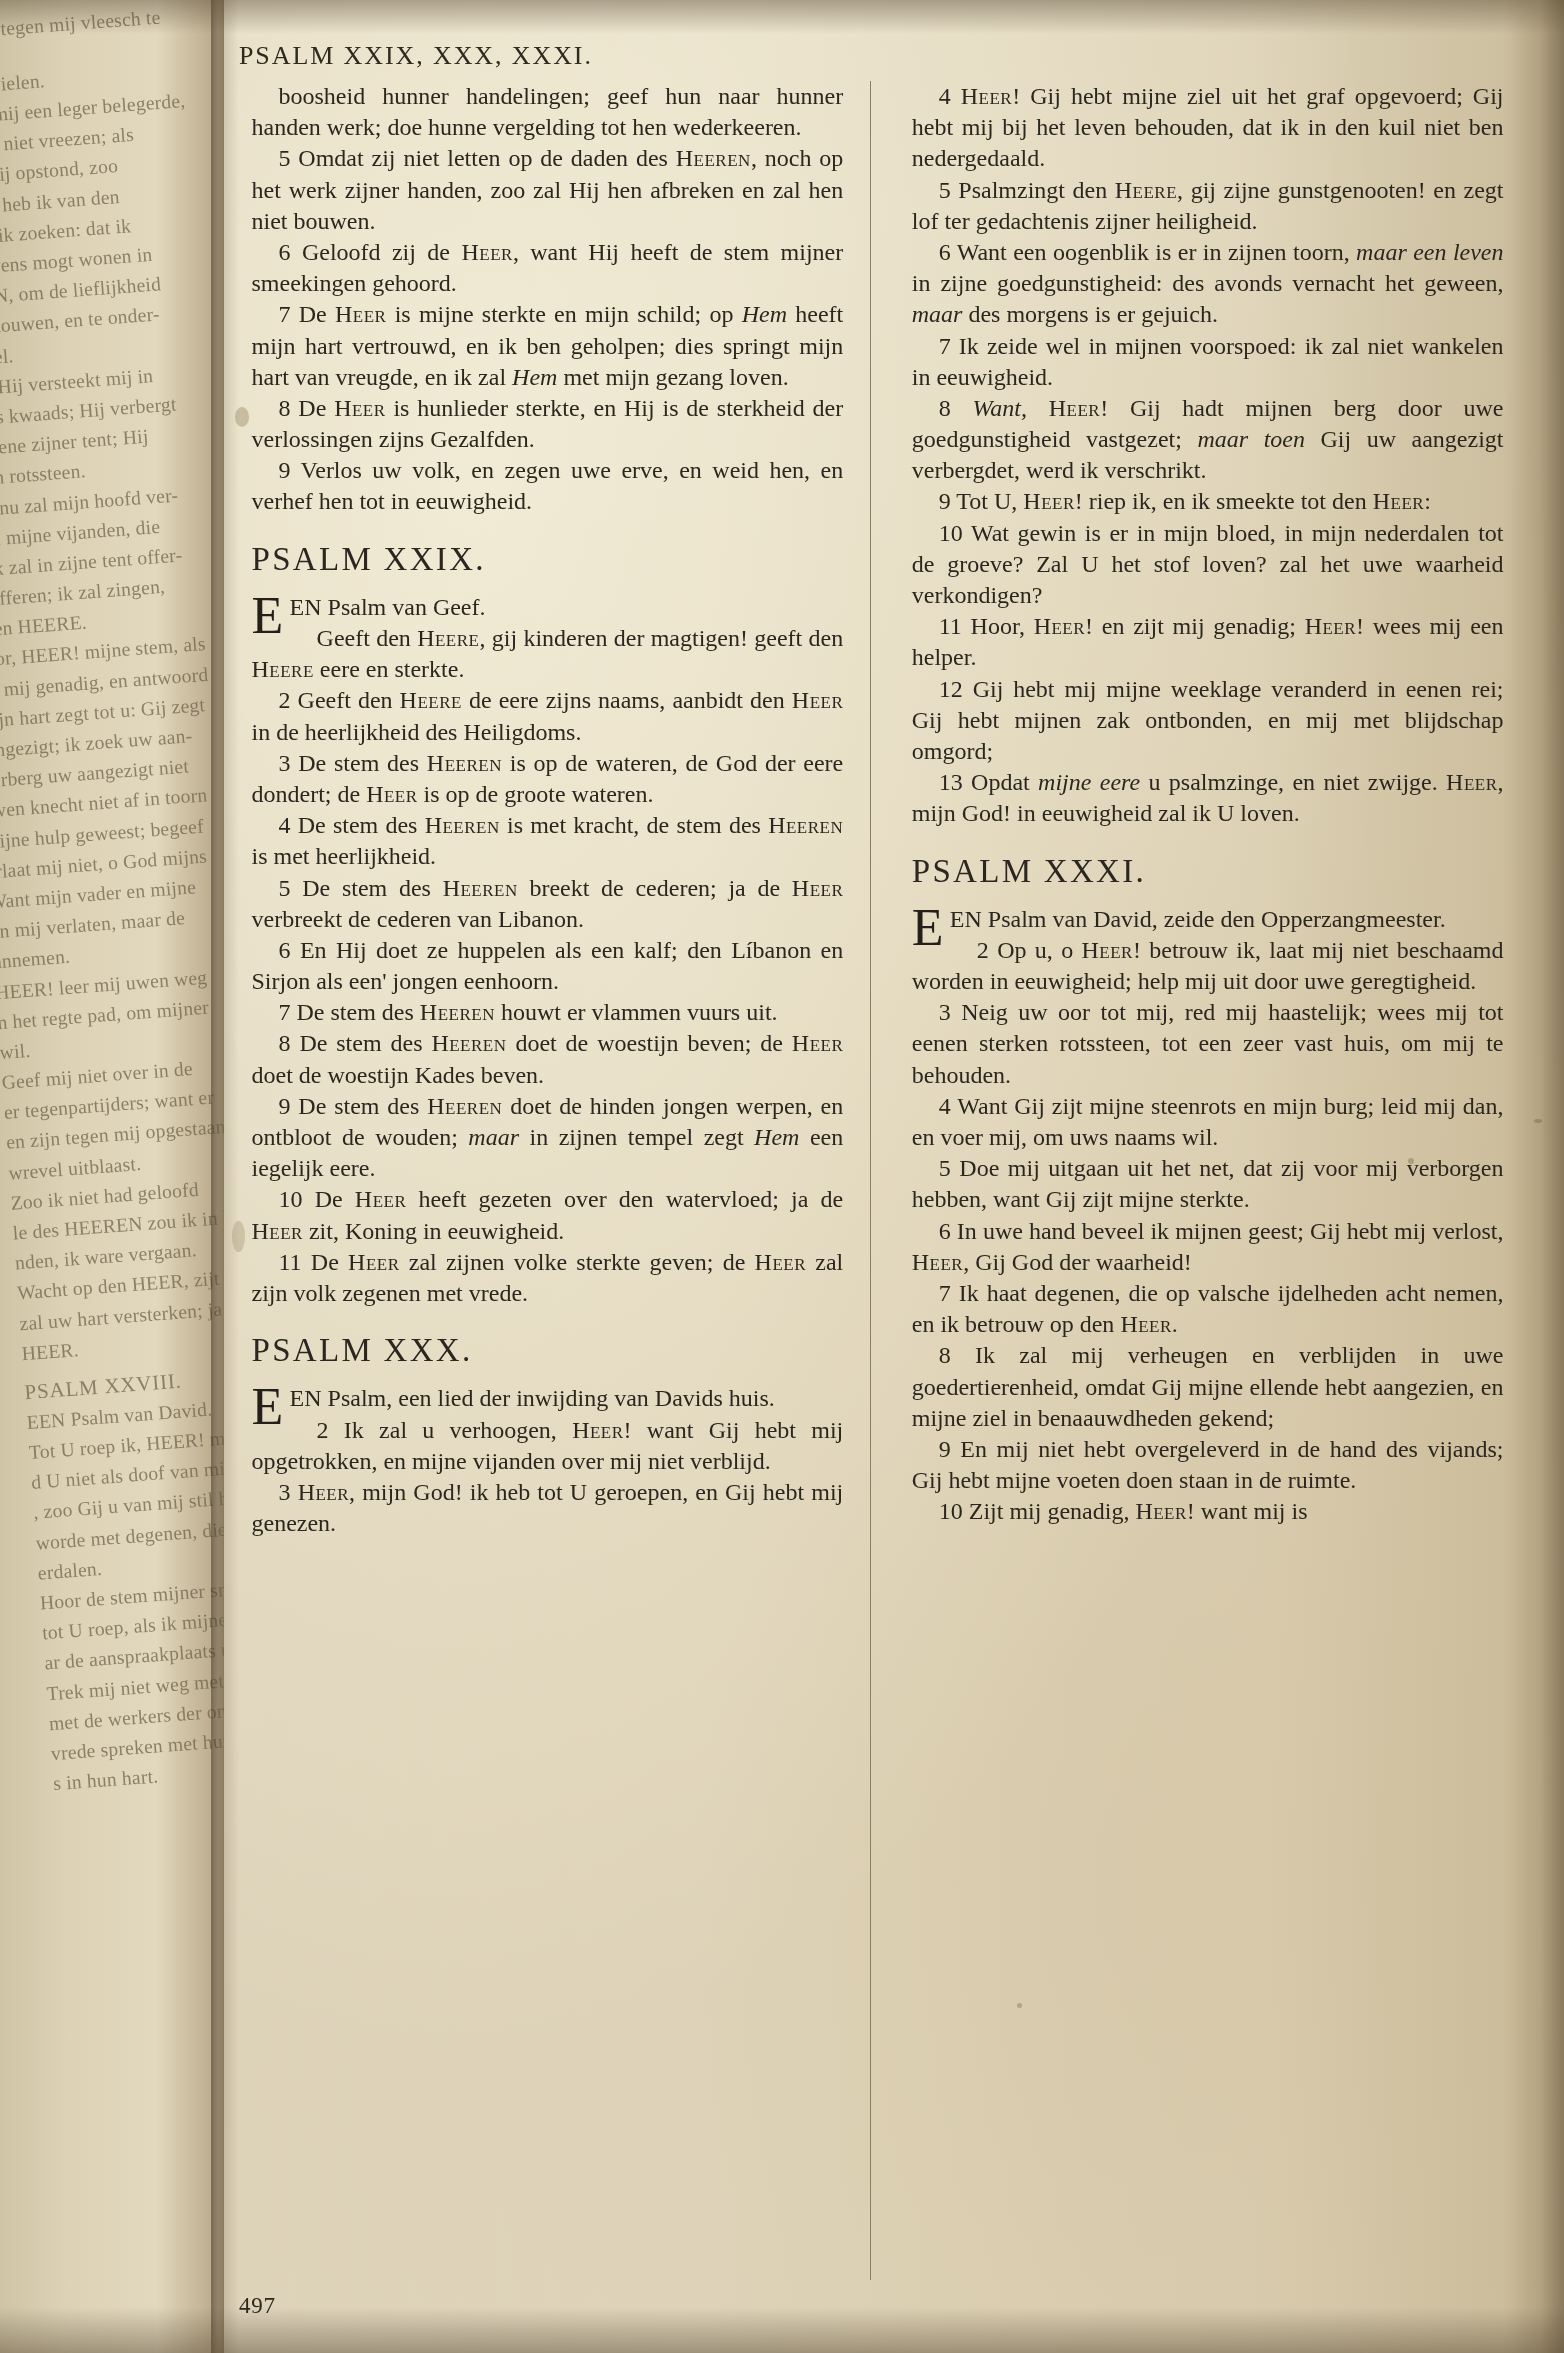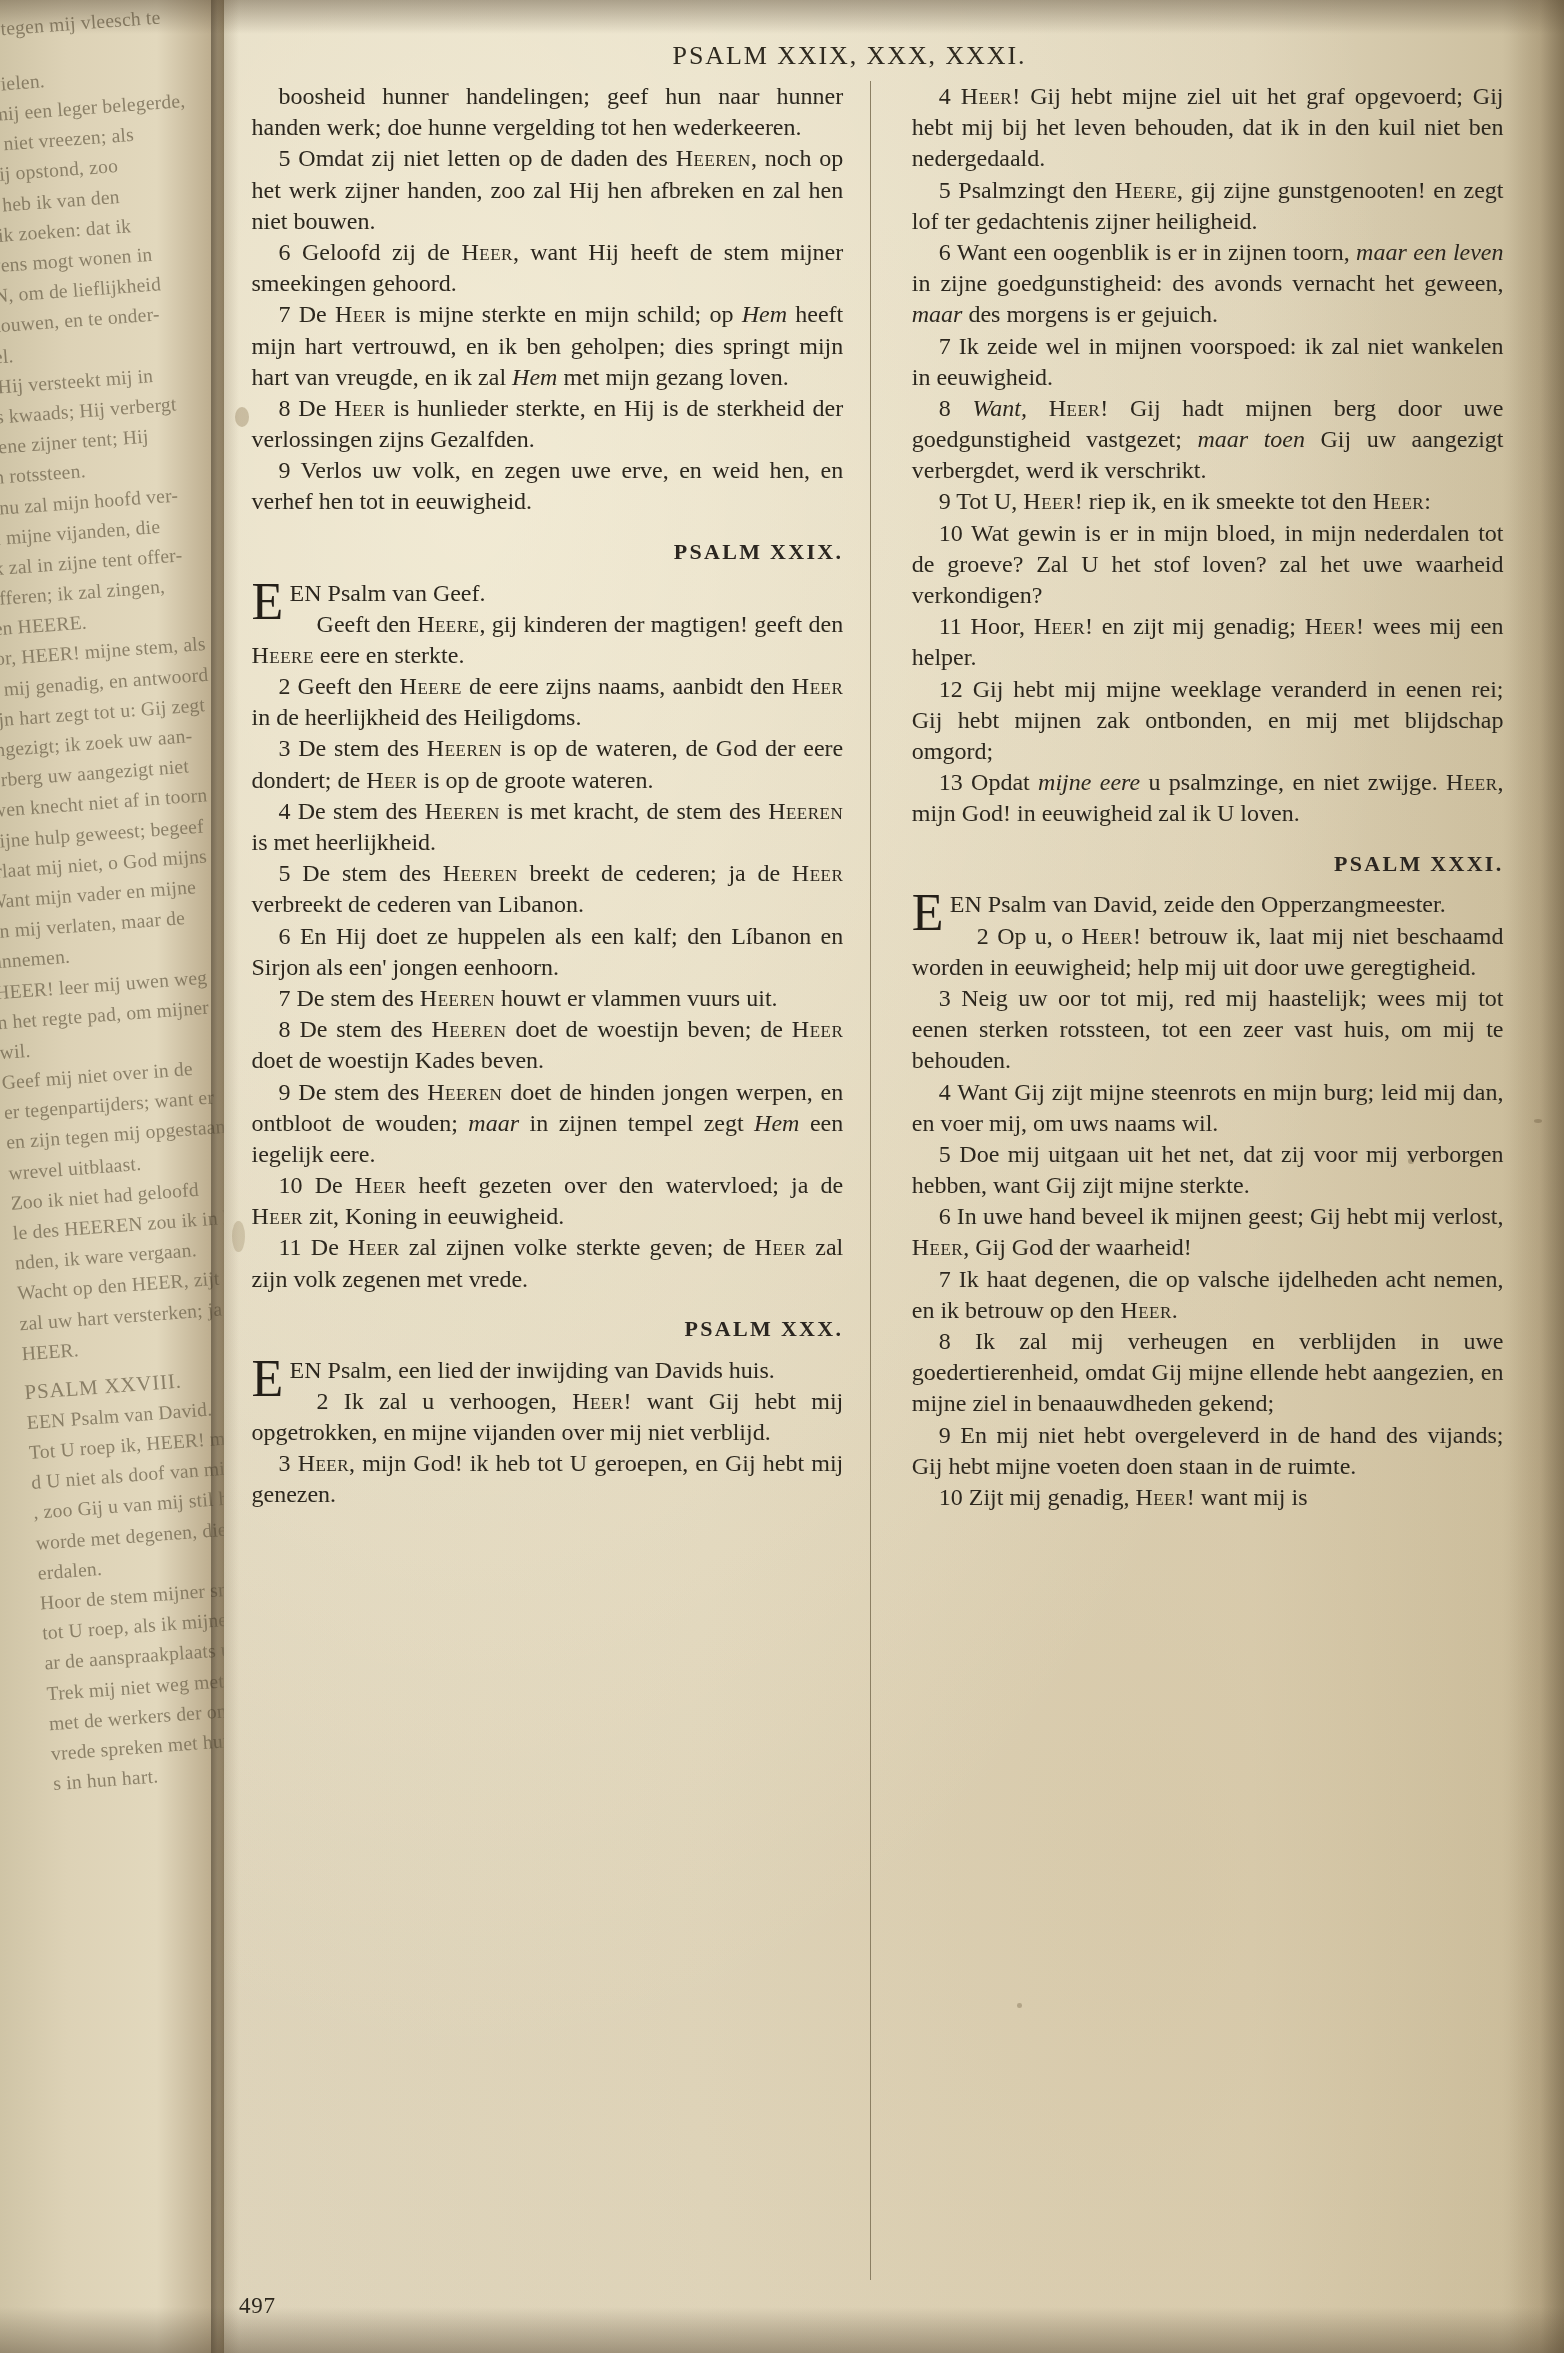--- a/index.html
+++ b/index.html
@@ -64,21 +64,20 @@
     top: 0;
     width: 1326px;
     height: 2354px;
     padding: 0;
   }
   #running-head {
     position: absolute;
     left: 0;
     top: 41px;
     width: 1221px;
-    text-align: center;
     font-size: 26px;
     letter-spacing: 1.9px;
     color: #2f2a20;
     font-variant: small-caps;
     text-transform: uppercase;
   }
   #cols {
     position: absolute;
     left: 12.5px;
     top: 81px;
@@ -103,25 +102,25 @@
     margin: 0;
     text-indent: 27px;
   }
   p.v.first { text-indent: 27px; }
   .sc {
     font-variant: small-caps;
     letter-spacing: 0.5px;
   }
   .it { font-style: italic; }
   h2.psalm {
-    font-size: 22px;
+    font-size: 33px;
     letter-spacing: 2.3px;
-    text-align: right;
+    text-align: left;
     margin: 20.3px 0 11px 0;
-    font-weight: bold;
+    font-weight: normal;
     font-variant: small-caps;
     text-transform: uppercase;
     color: #2b2620;
   }
   .dropcap-para {
     position: relative;
     margin: 0;
     text-indent: 0;
   }
   .dropcap {

